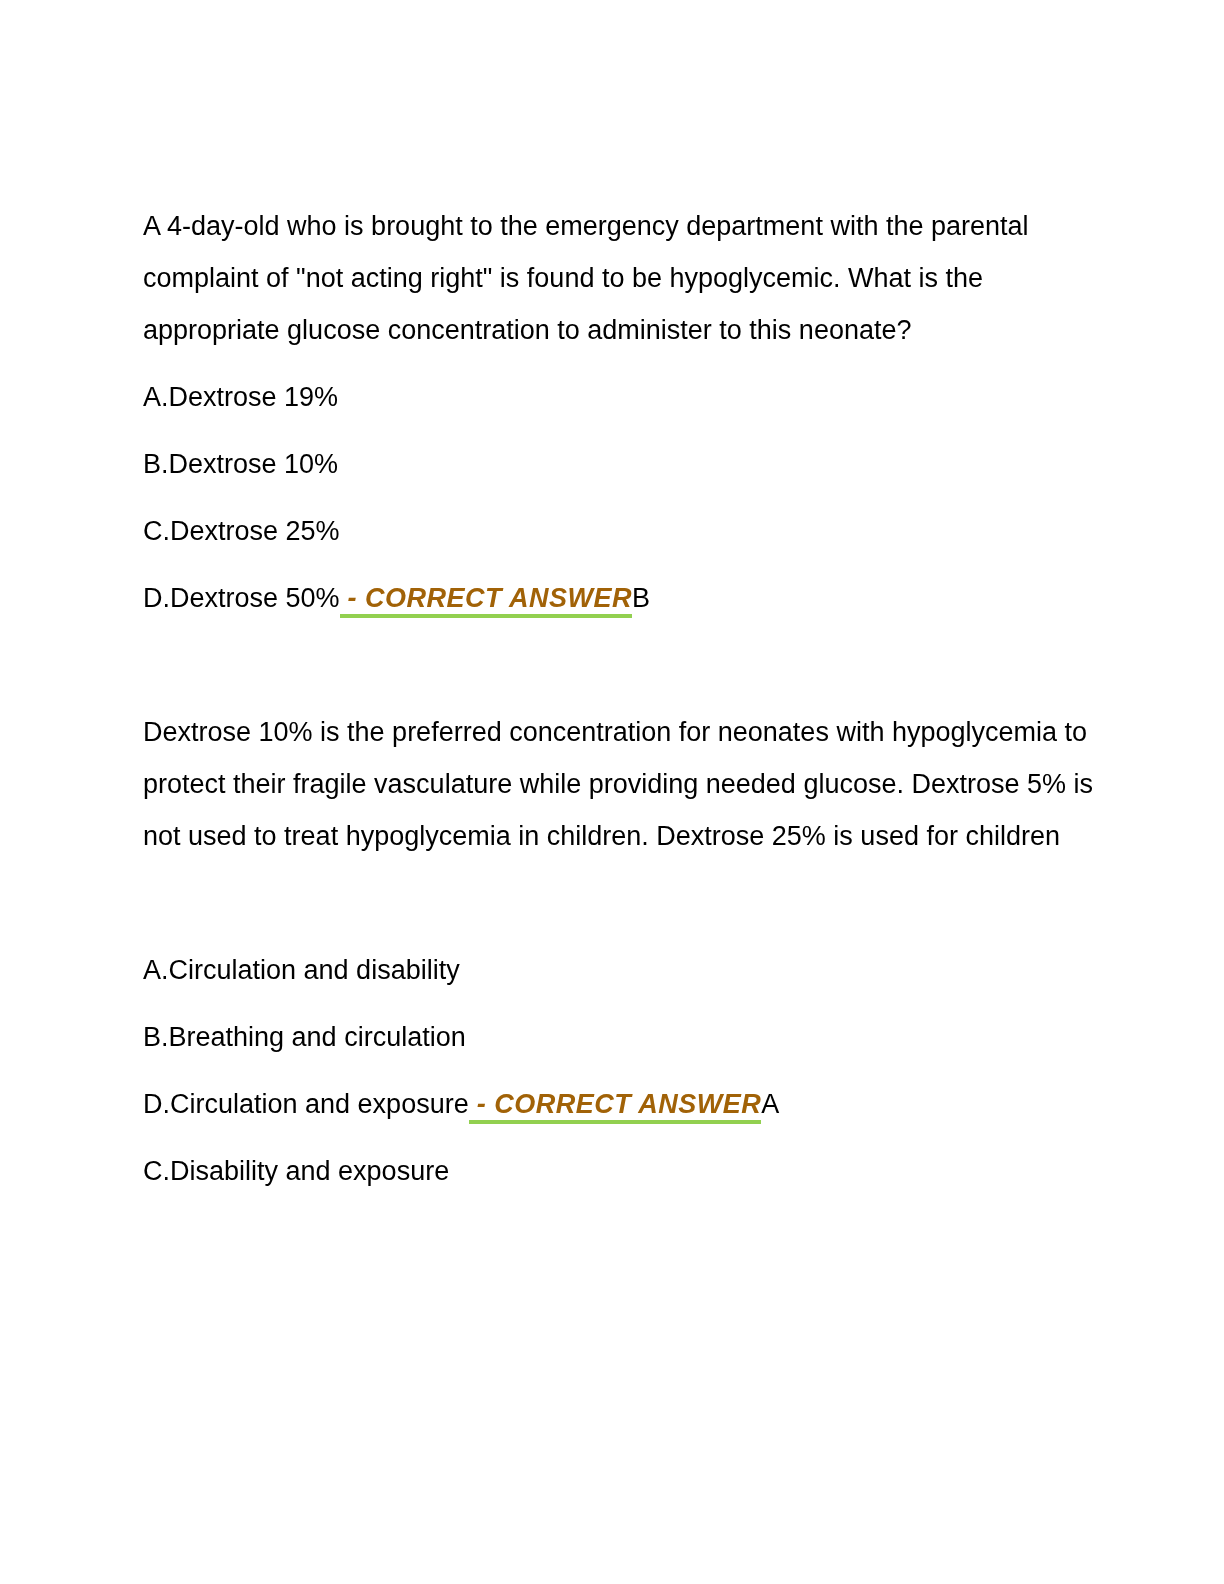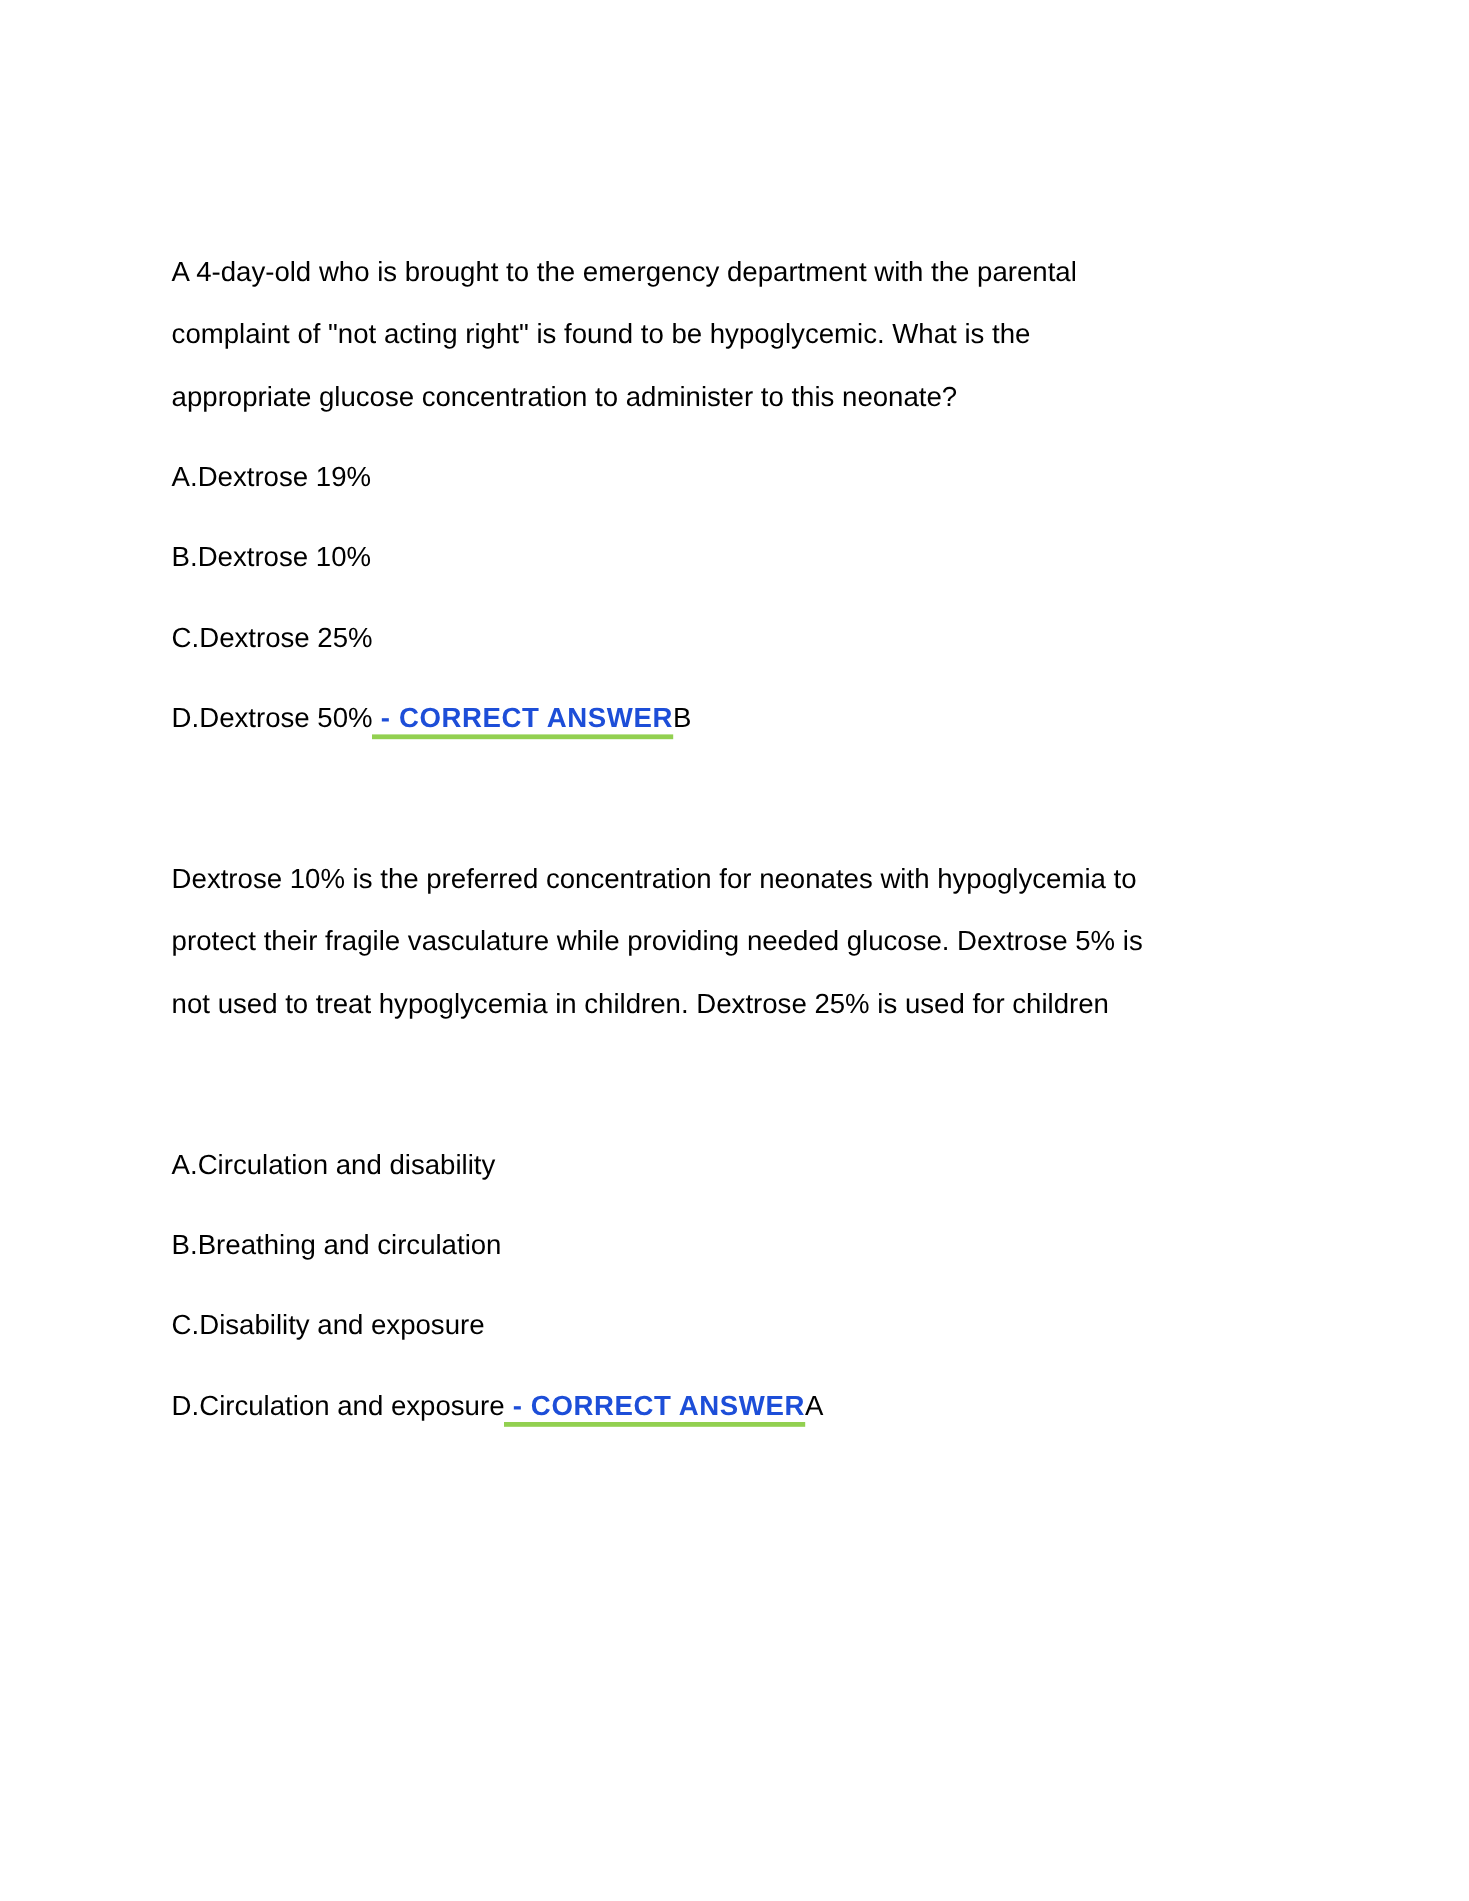--- a/index.html
+++ b/index.html
@@ -15,37 +15,38 @@
     overflow: hidden;
   }
   .page {
     box-sizing: border-box;
     width: 1224px;
     height: 1584px;
     padding: 200px 80px 0 143px;
     background: #ffffff;
   }
   .para {
-    font-size: 23px;
+    font-size: 27px;
     line-height: 52px;
     margin: 0 0 15px 0;
   }
   .line {
     white-space: nowrap;
   }
   .spacer {
     height: 52px;
     margin-bottom: 15px;
   }
   .answer-line {
     white-space: nowrap;
   }
   .correct-marker {
-    color: #1d4ed8;
+    color: #a16207;
     font-weight: bold;
+    font-style: italic;
     letter-spacing: 0.5px;
     white-space: pre;
     border-bottom: 4px solid #92d050;
     padding-bottom: 1px;
   }
   .answer-letter {
     color: #000000;
     white-space: pre;
   }
 </style>
@@ -74,19 +75,19 @@
     <div class="line">Dextrose 10% is the preferred concentration for neonates with hypoglycemia to</div>
     <div class="line">protect their fragile vasculature while providing needed glucose. Dextrose 5% is</div>
     <div class="line">not used to treat hypoglycemia in children. Dextrose 25% is used for children</div>
   </div>
 
   <div class="spacer"></div>
 
 
   <div class="para">A.Circulation and disability</div>
   <div class="para">B.Breathing and circulation</div>
-  <div class="para">C.Disability and exposure</div>
-
   <div class="para answer-line">
     <span>D.Circulation and exposure</span><span class="correct-marker"> - CORRECT ANSWER</span><span class="answer-letter">A</span>
   </div>
 
+  <div class="para">C.Disability and exposure</div>
+
 </div>
 
 </body></html>

